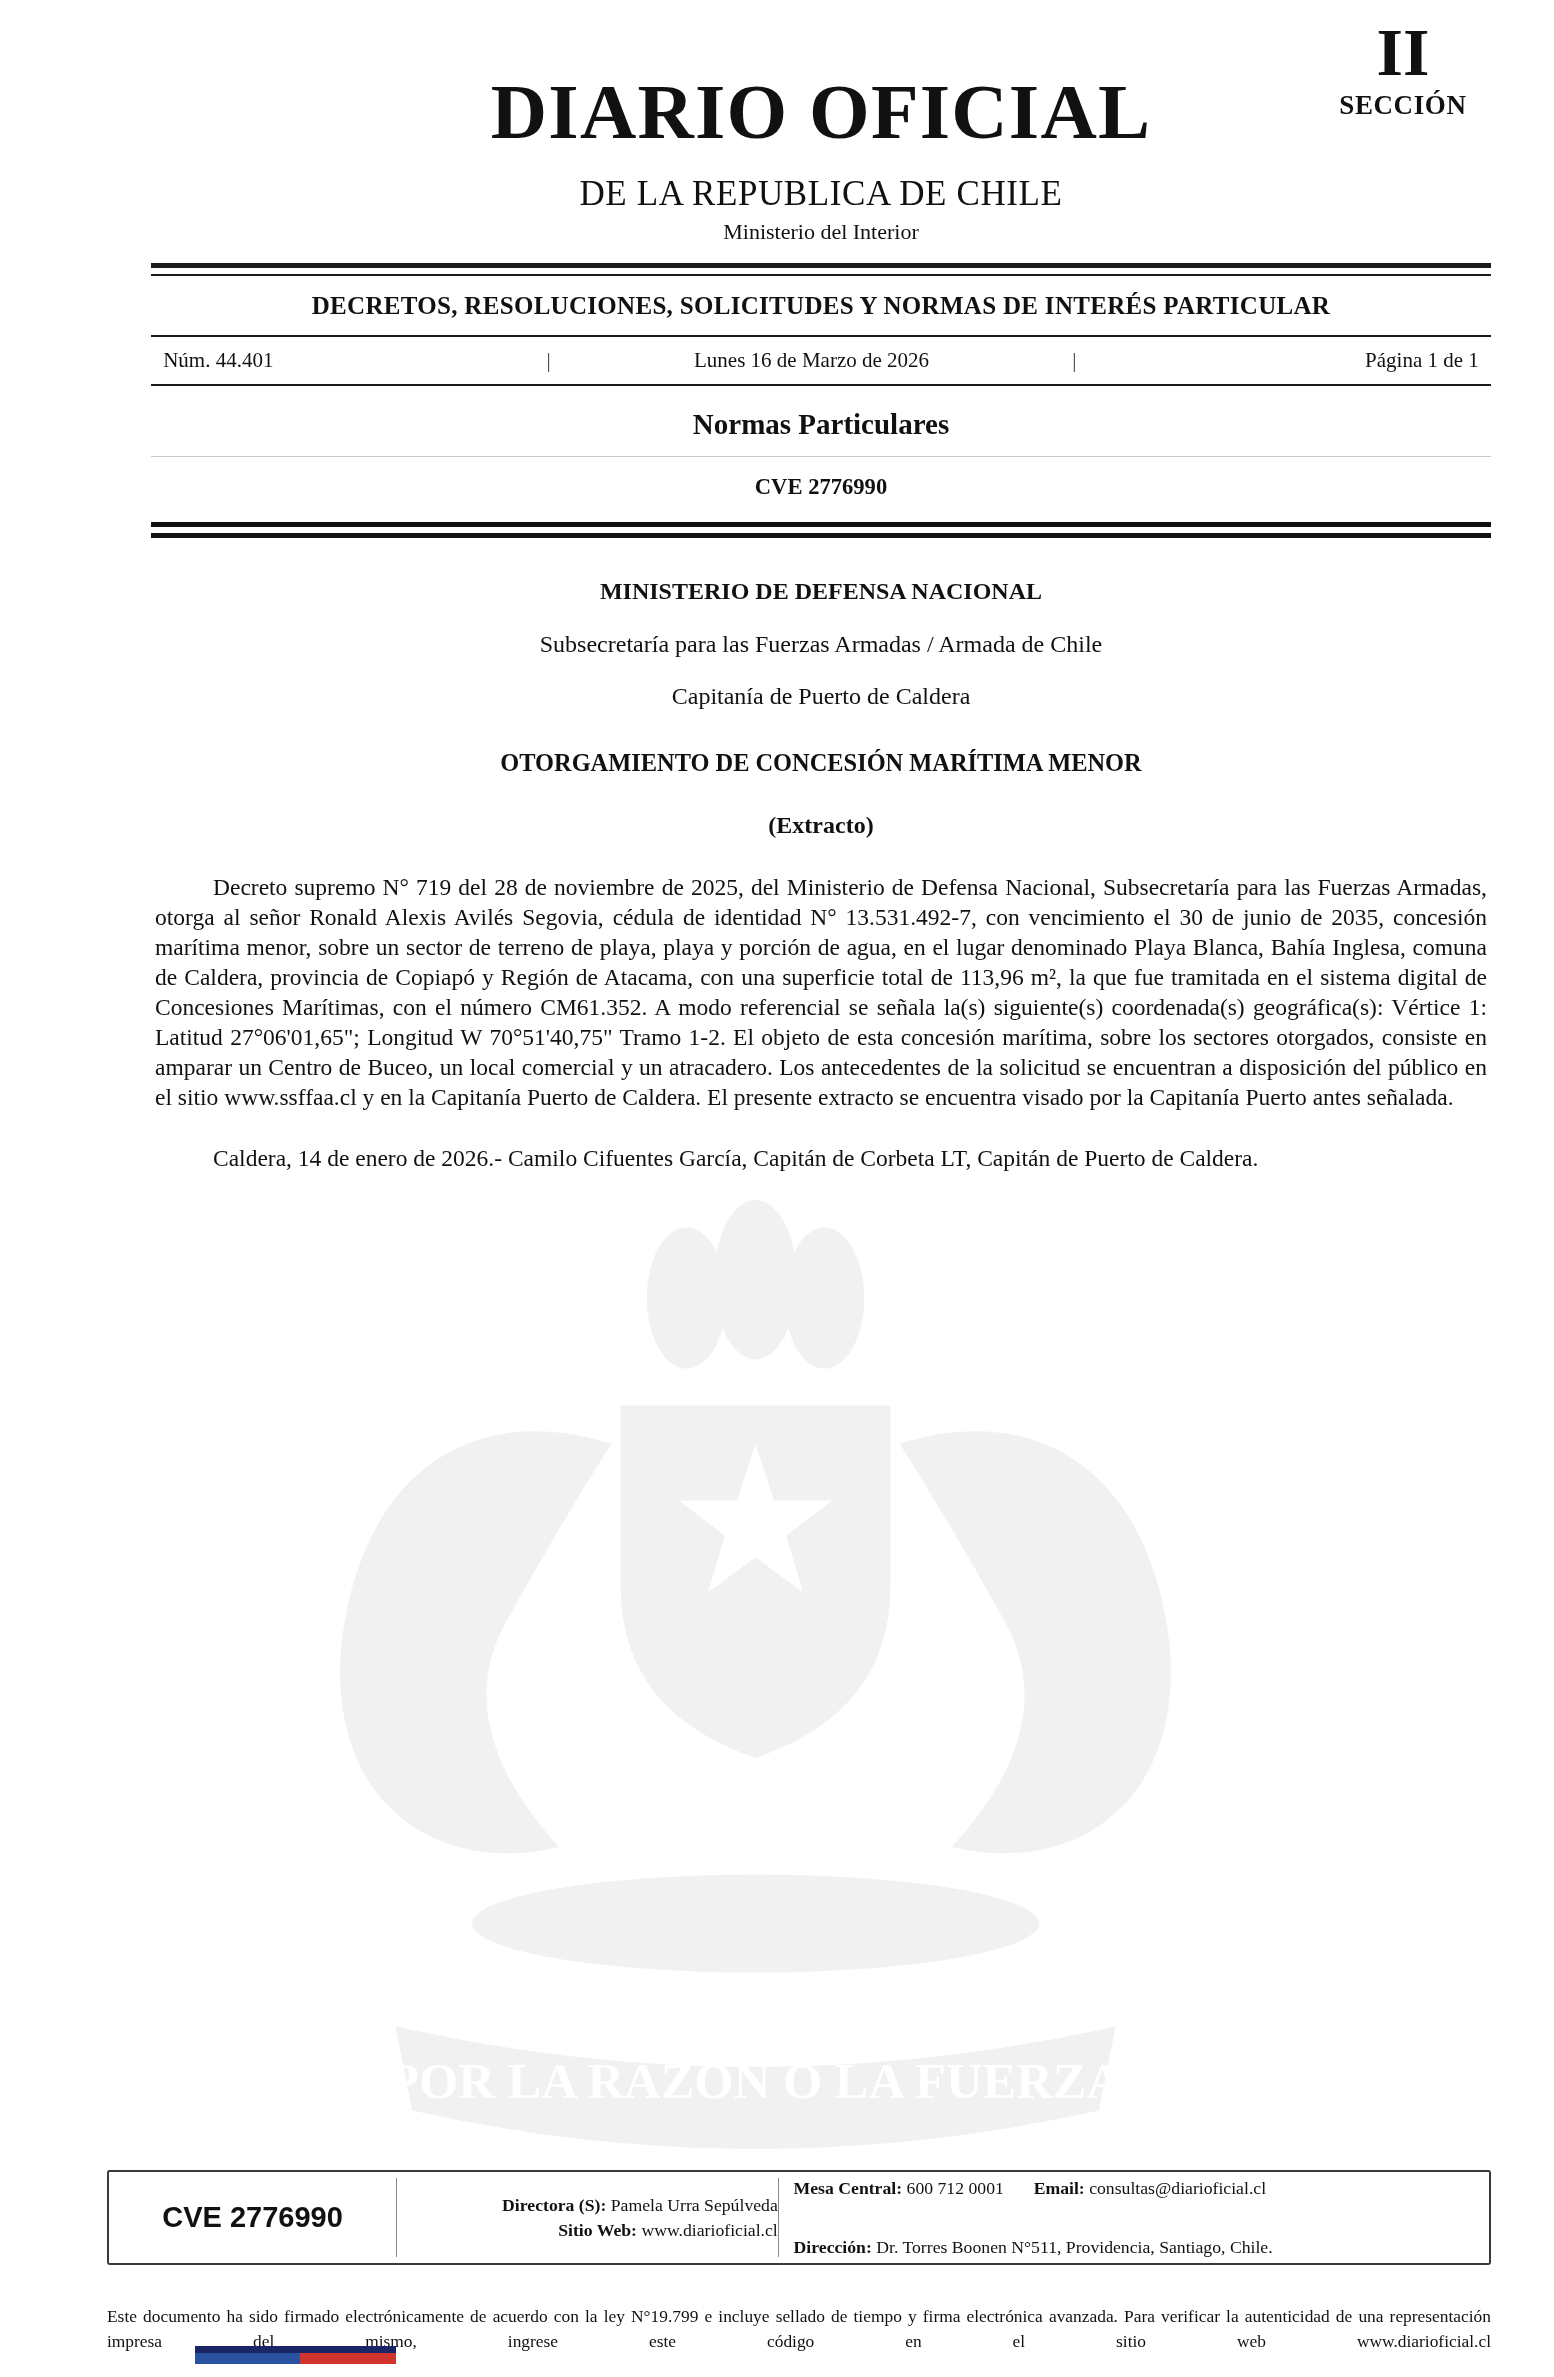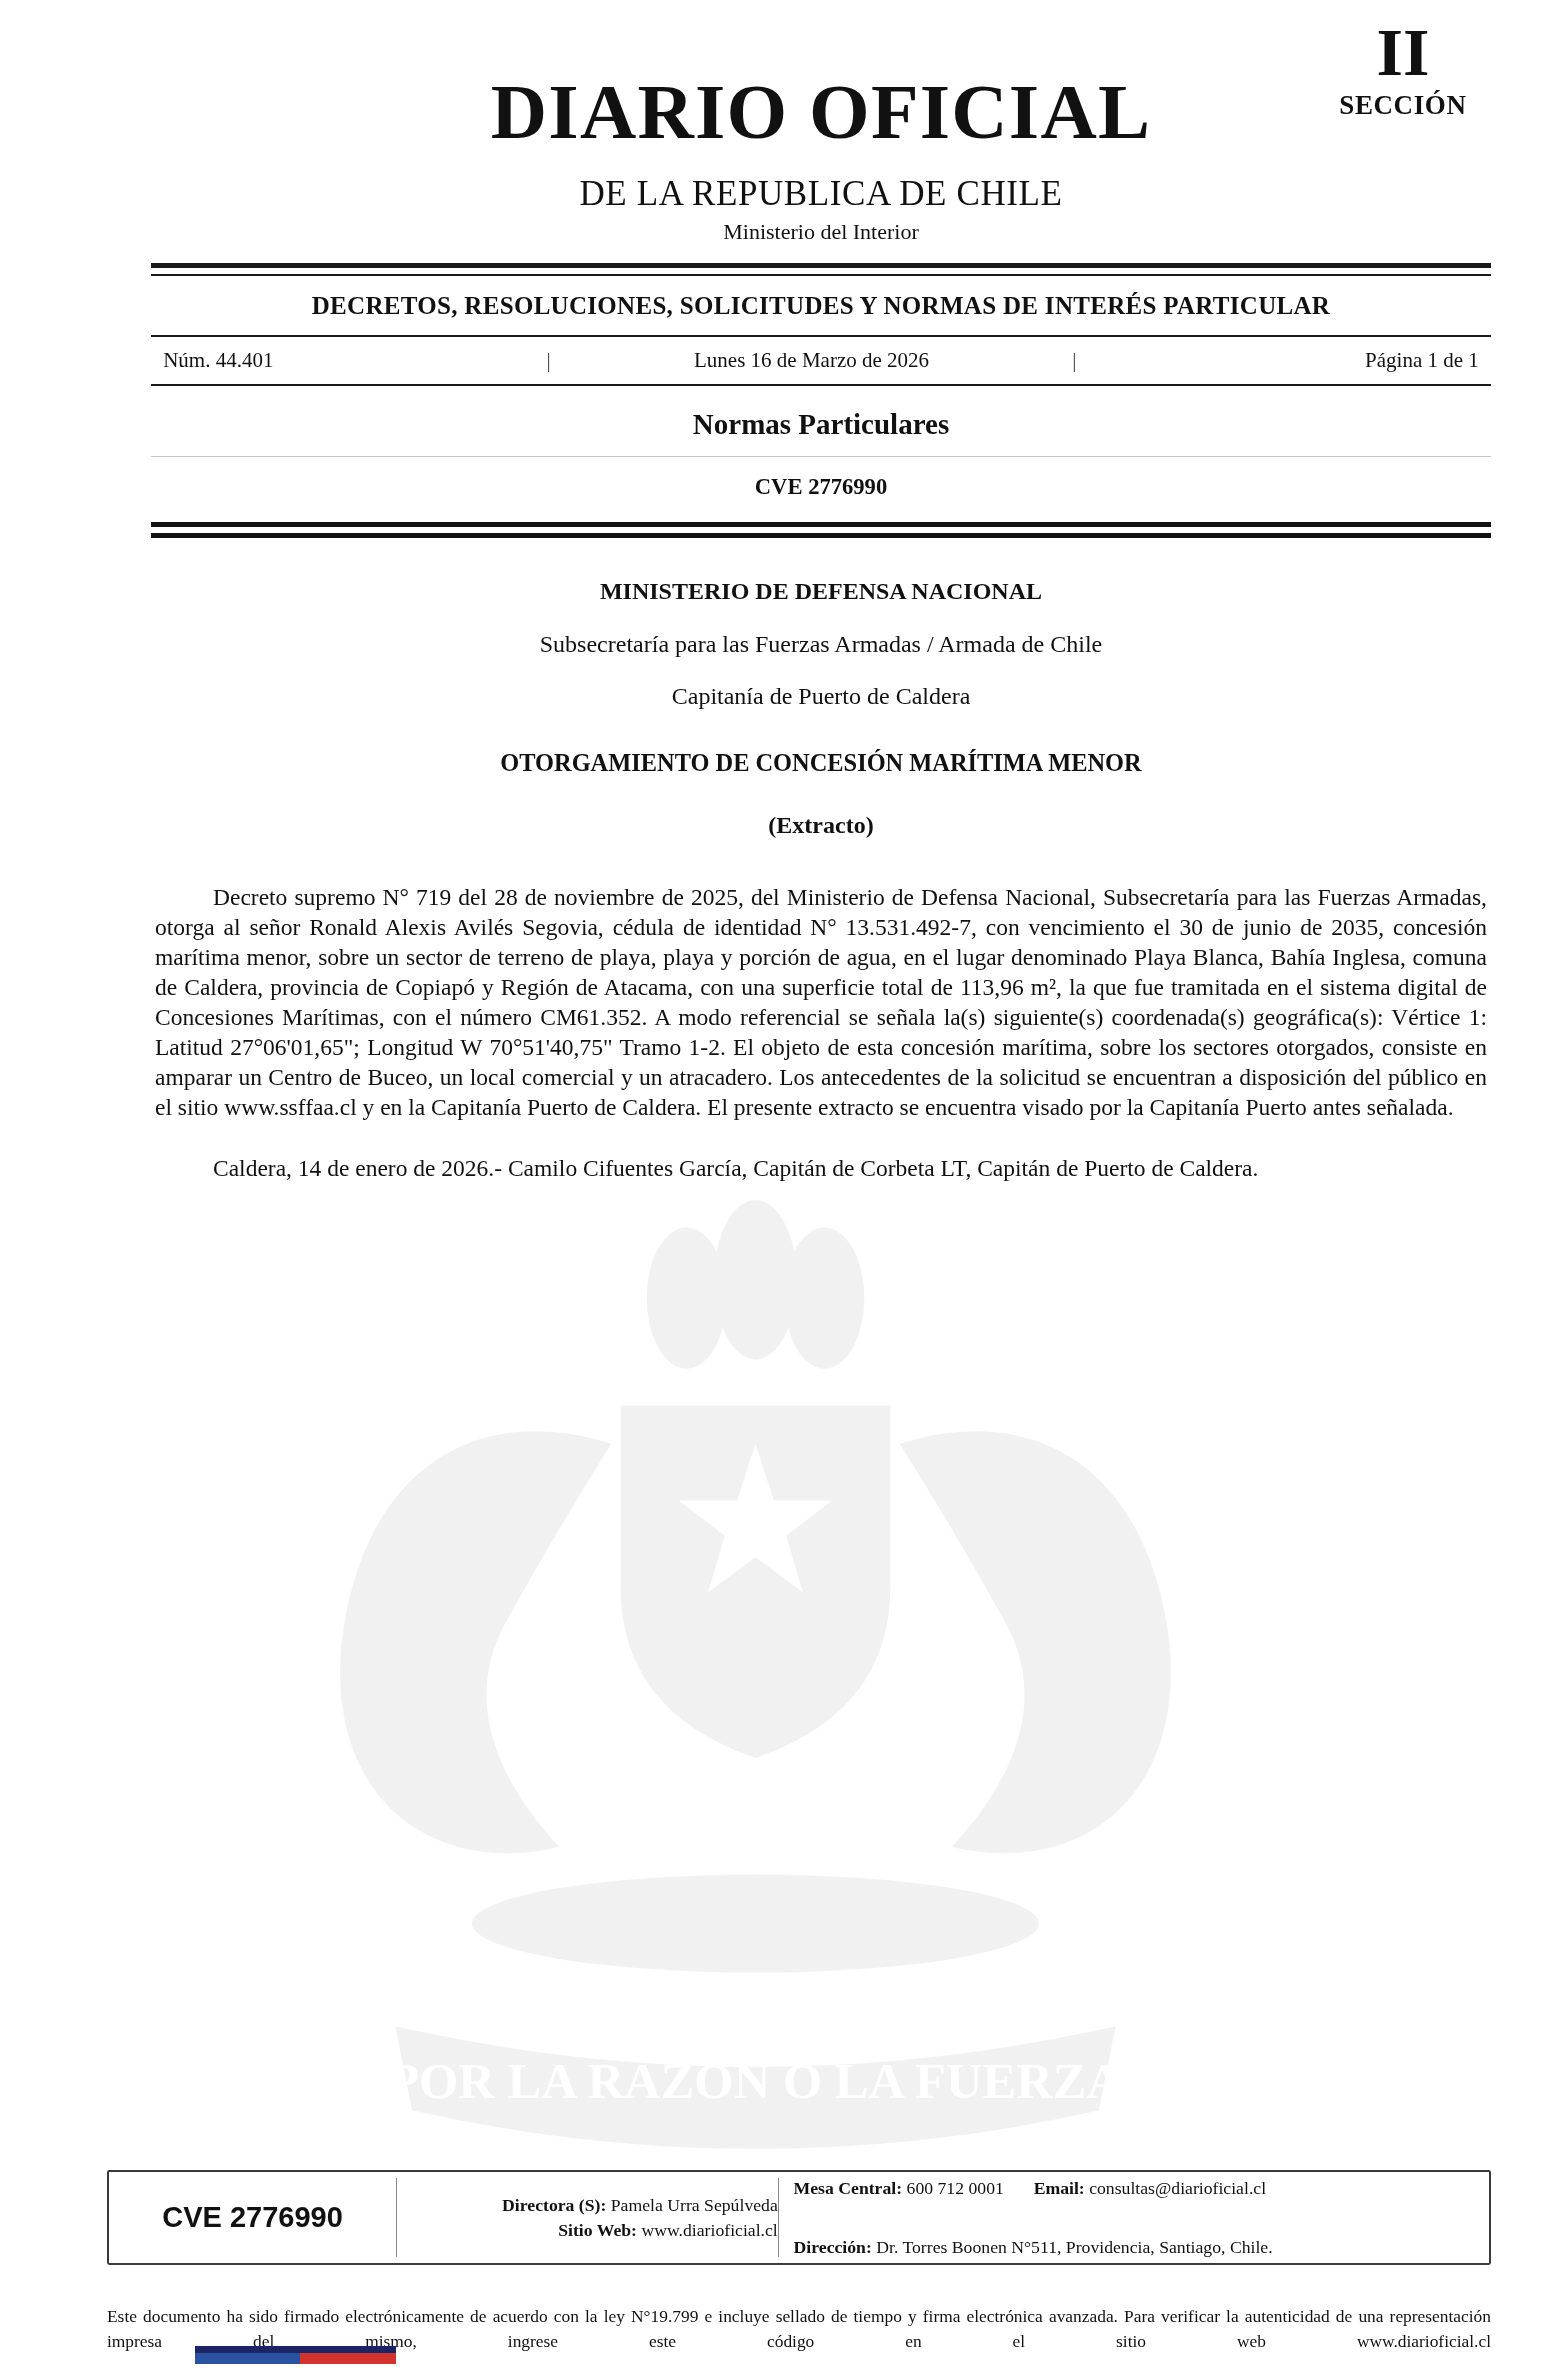--- a/index.html
+++ b/index.html
@@ -73,21 +73,21 @@
   .cve-head { margin-top: 17px; text-align: center; font-size: 22.6px; font-weight: 700; }
 
   
   .article { padding: 0 111px; position: relative; z-index: 2; }
   .org1 { margin-top: 40px; text-align: center; font-size: 24px; font-weight: 700; }
   .org2 { margin-top: 25.6px; text-align: center; font-size: 24px; }
   .org3 { margin-top: 25.6px; text-align: center; font-size: 24px; }
   .a-title { margin-top: 39px; text-align: center; font-size: 24.4px; font-weight: 700; }
   .a-sub { margin-top: 35px; text-align: center; font-size: 24px; font-weight: 700; }
   .a-body {
-    margin-top: 43px;
+    margin-top: 33px;
     font-size: 23.5px;
     line-height: 30px;
     text-align: justify;
     text-indent: 58px;
   }
   .a-closing {
     margin-top: 30.5px;
     font-size: 23.5px;
     line-height: 30px;
     text-align: justify;

